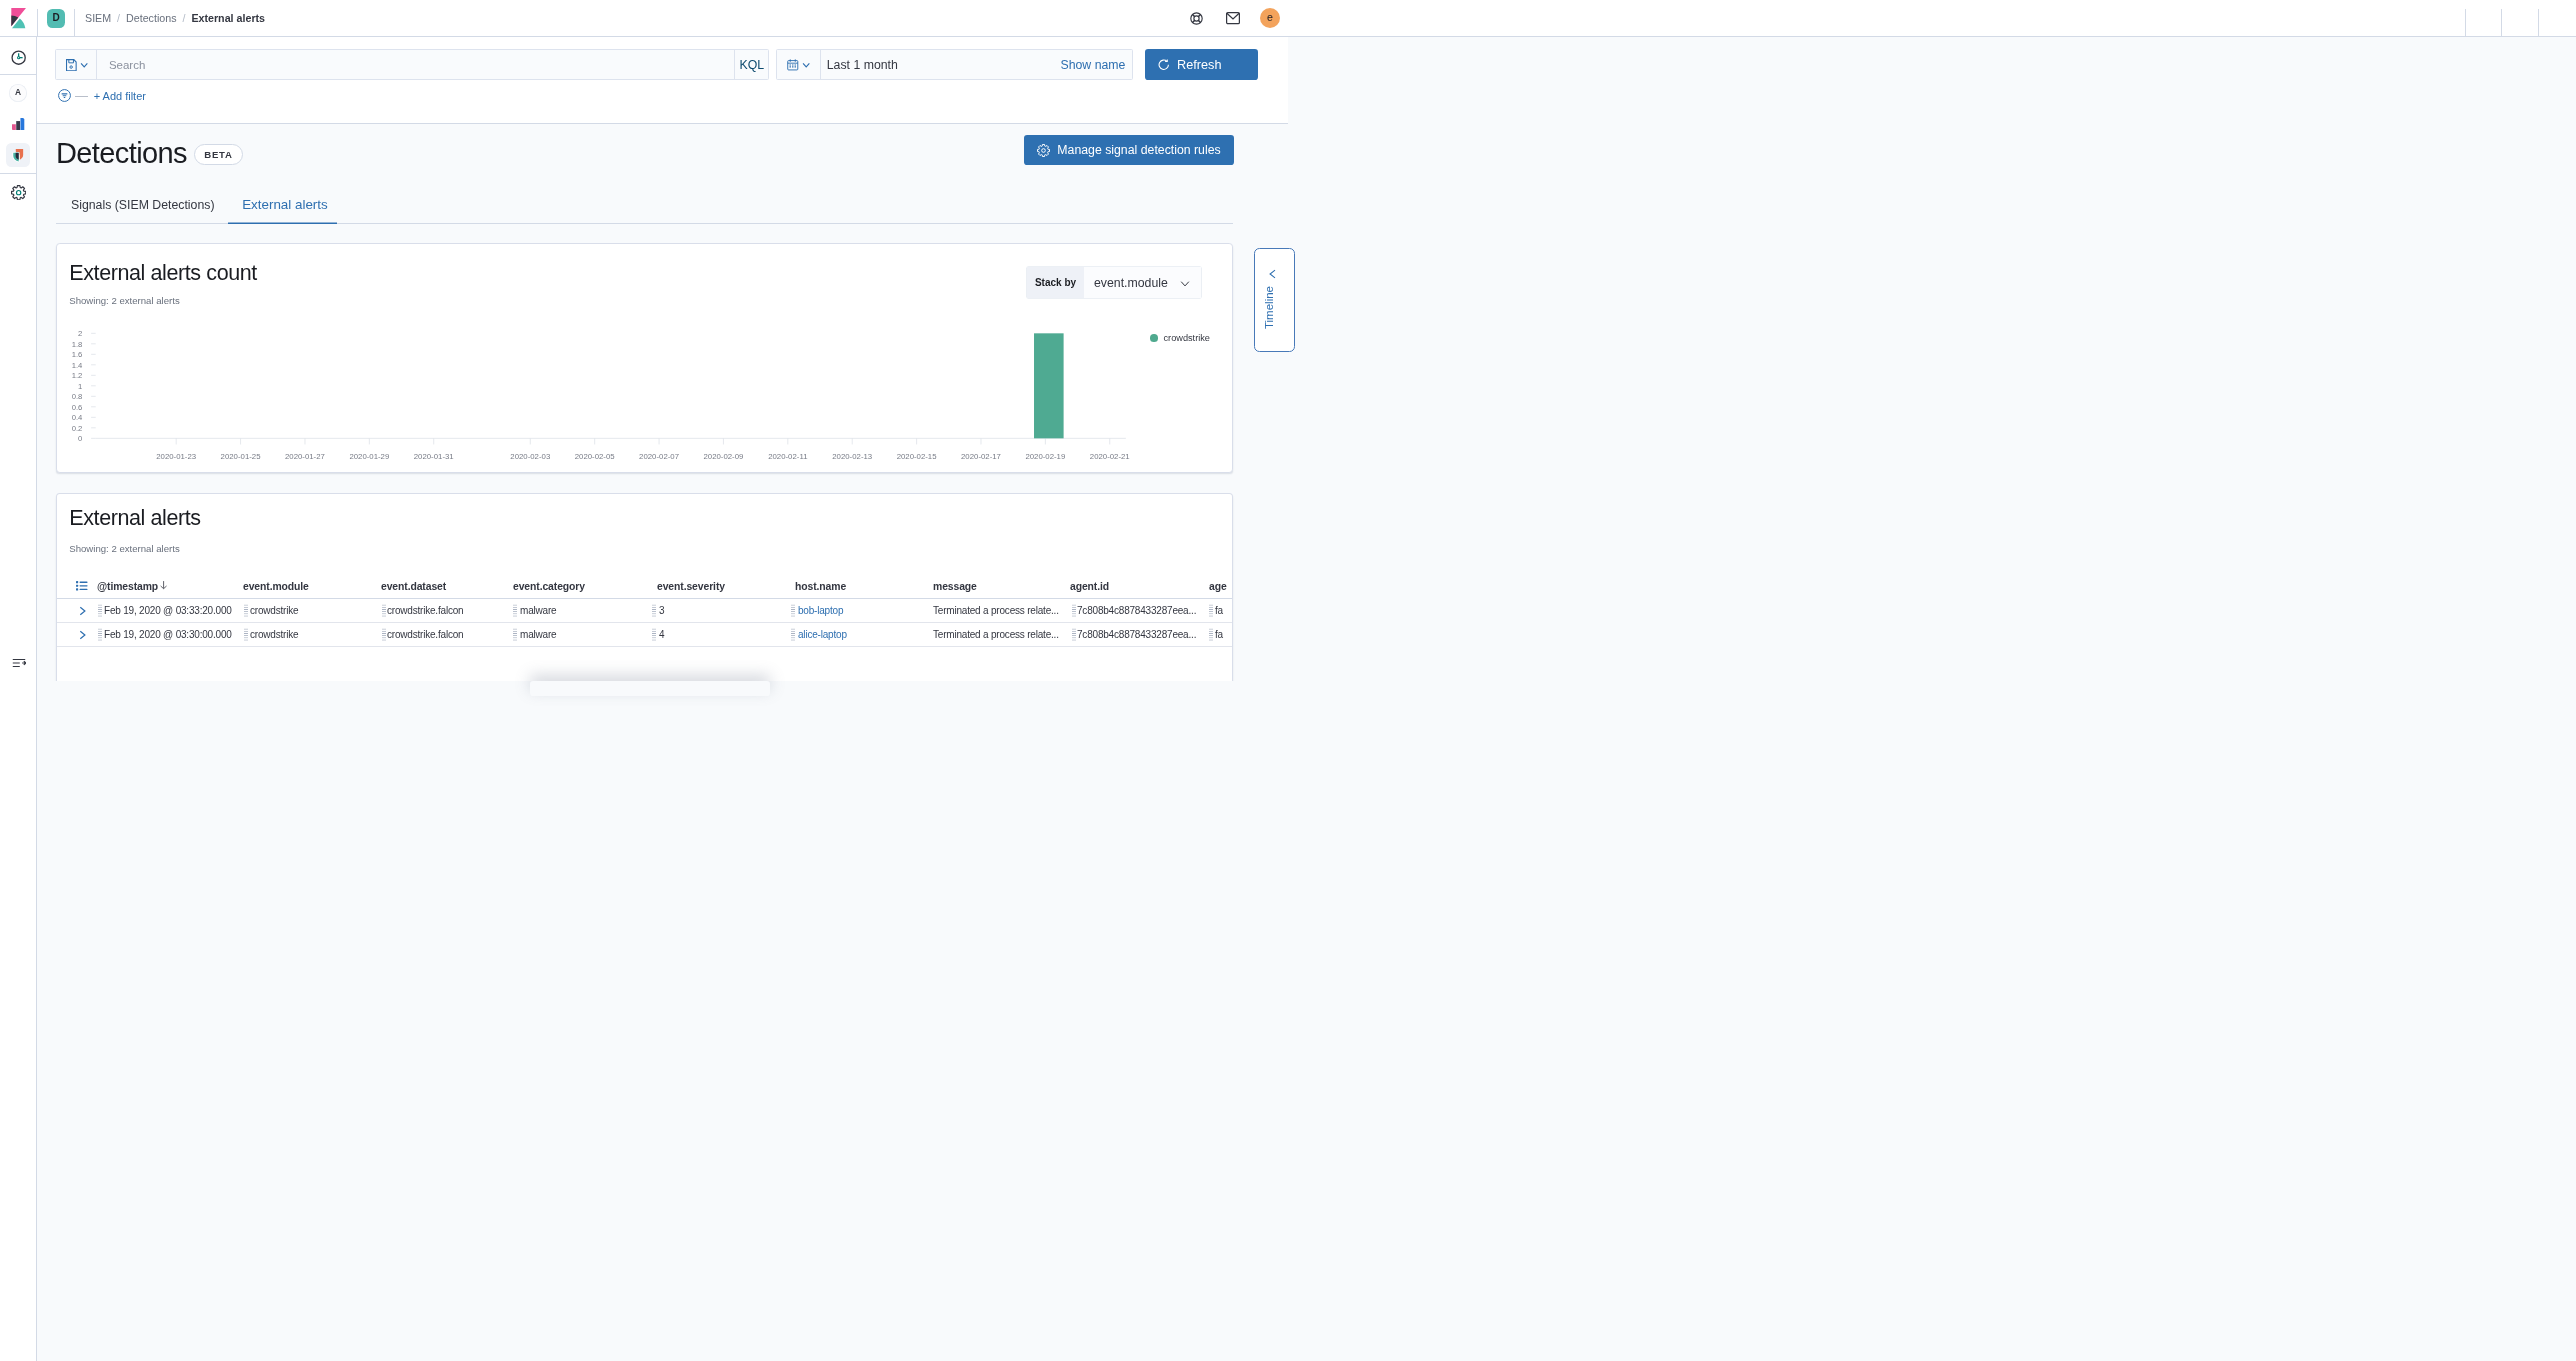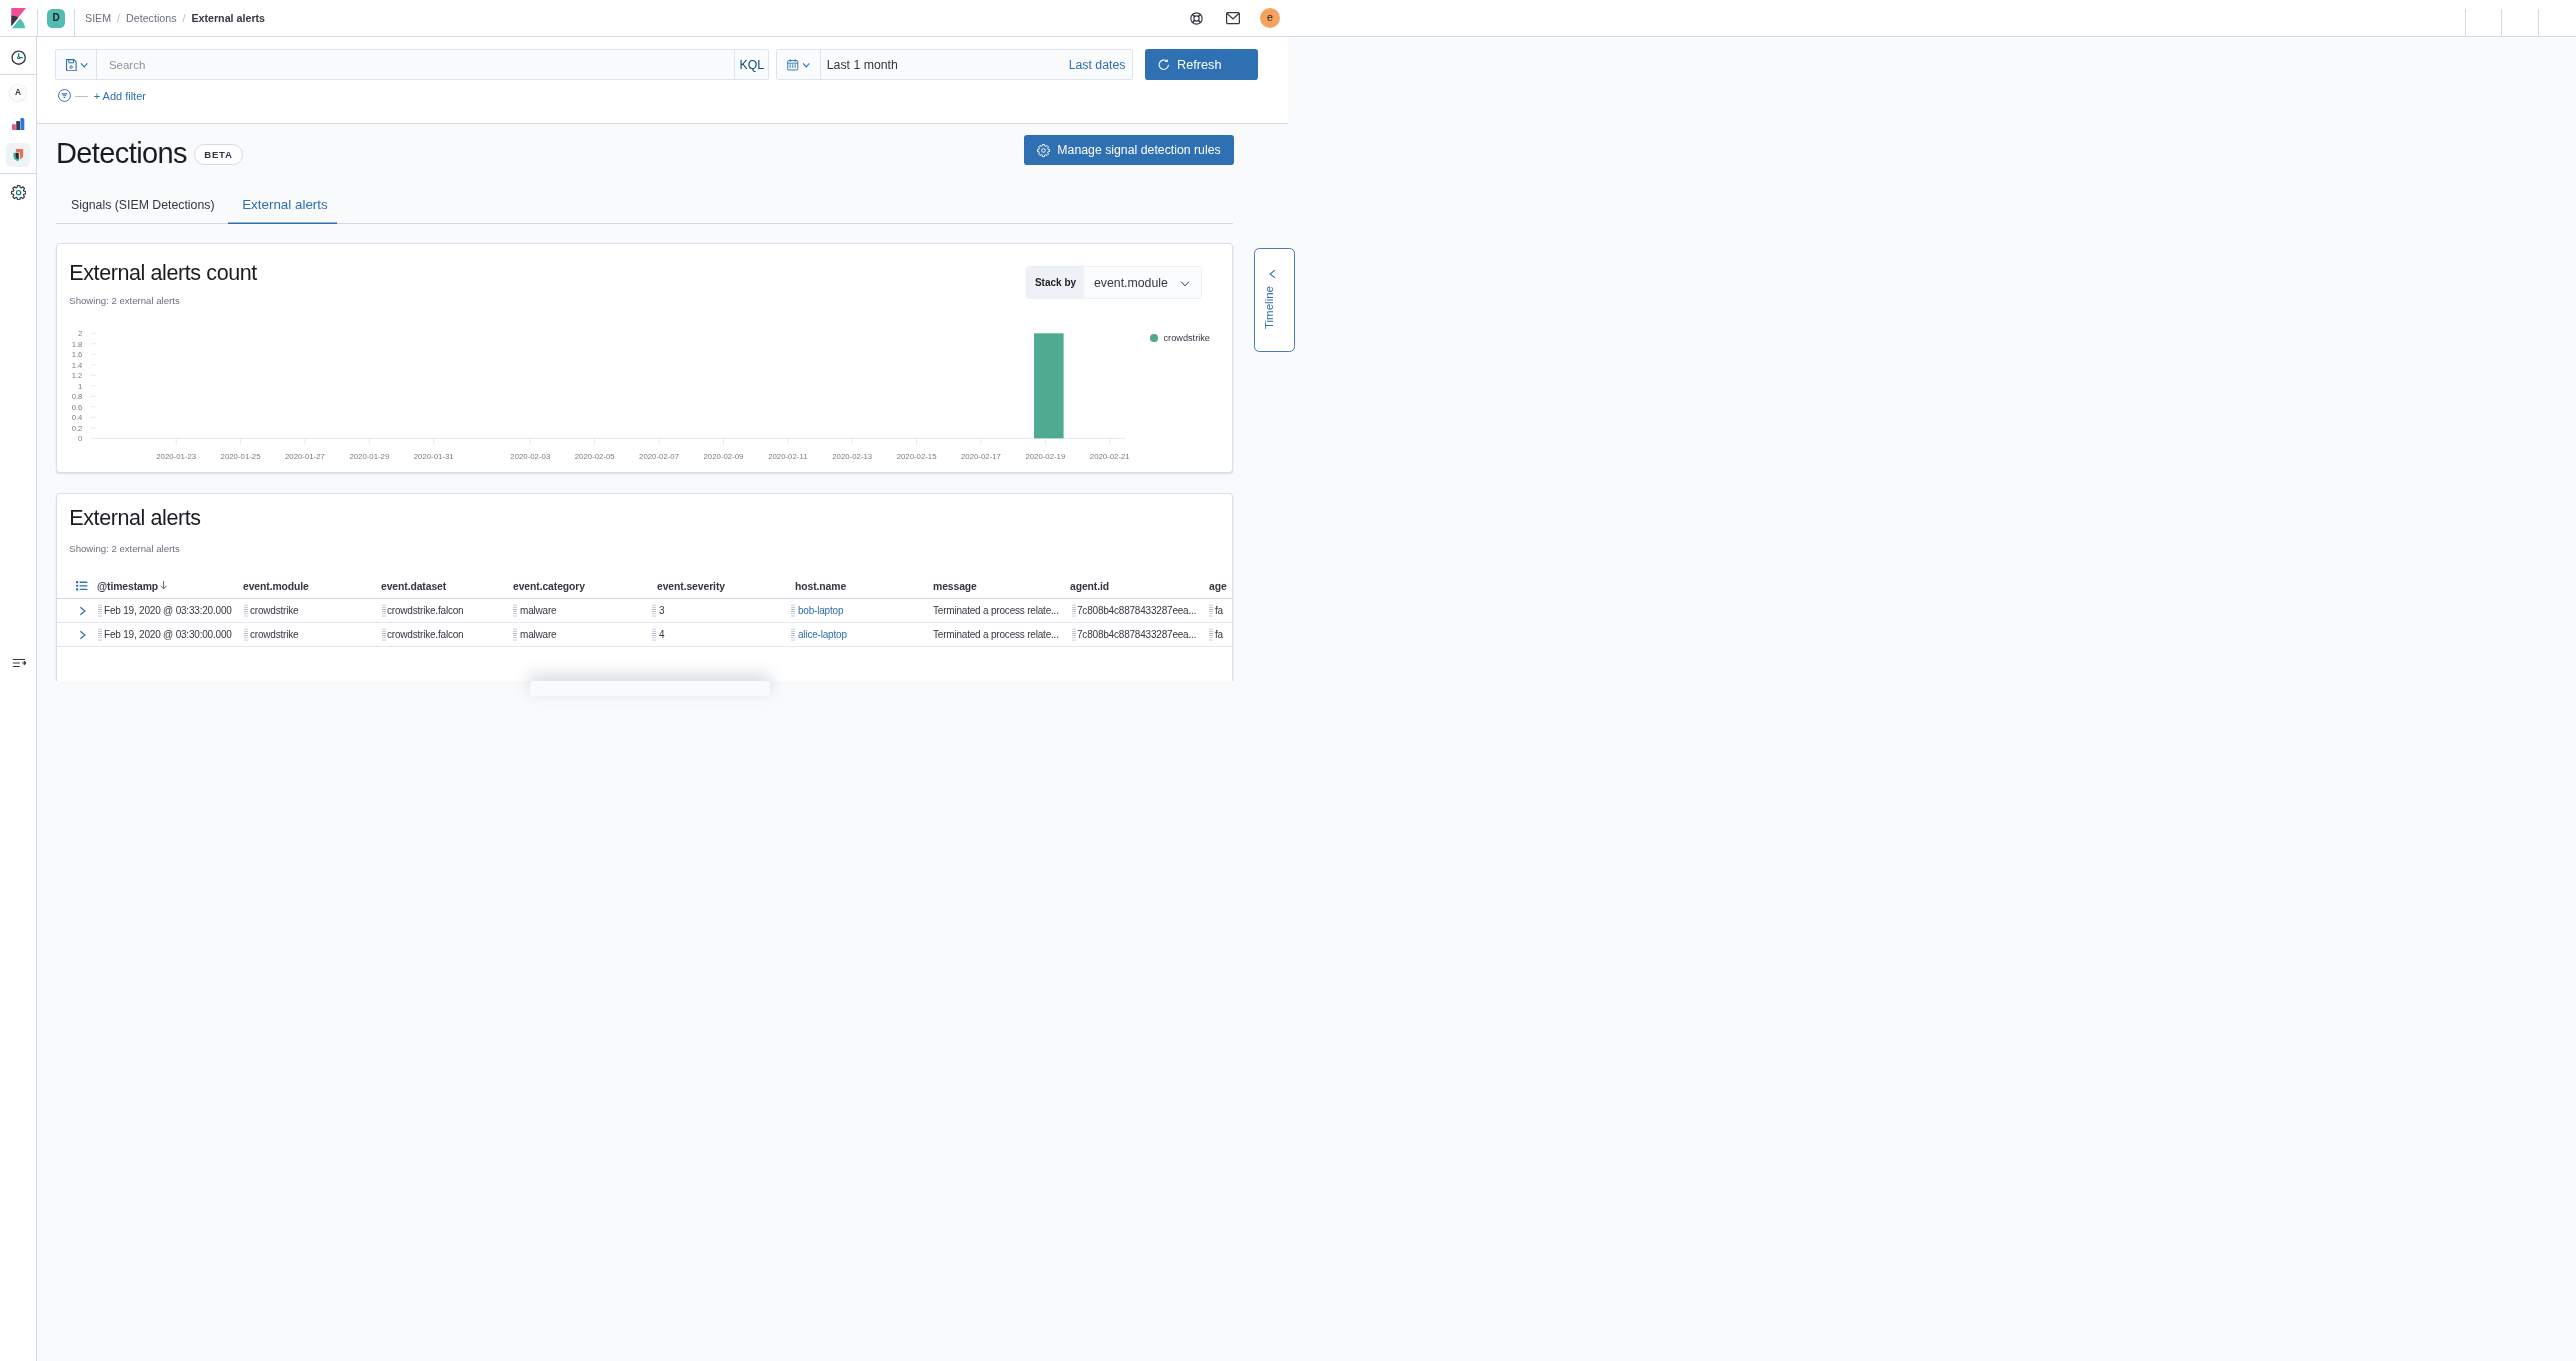--- a/index.html
+++ b/index.html
@@ -120,21 +120,21 @@
           <svg width="11.5" height="11.5" viewBox="0 0 16 16" fill="none" stroke="#2e6fb0" stroke-width="1.3">
             <rect x="1" y="2.2" width="14" height="13" rx="1.2"></rect>
             <path d="M4.5 0.5v3.4M11.5 0.5v3.4M1 5.8h14"></path>
             <path d="M3.5 8.3h2M7 8.3h2M10.5 8.3h2M3.5 11h2M7 11h2M10.5 11h2" stroke-width="1.5"></path>
           </svg>
           <svg width="8.4" height="8.4" viewBox="0 0 12 12" fill="none" stroke="#2e6fb0" stroke-width="1.6">
               <path d="M1.5 3.5 6 8.5l4.5-5"></path>
             </svg>
         </div>
         <div style="flex:1; padding-left:5.4px; font-size:12.3px; color:#343741;">Last 1 month</div>
-        <div style="padding-right:7px; font-size:12.3px; color:#2e6fb0;">Last dates</div>
+        <div style="padding-right:7px; font-size:12.3px; color:#2e6fb0;">Show name</div>
       </div>
       <div style="width:11.5px;"></div>
 
       <div style="width:113px; height:31px; background:#2e70b1; border-radius:3.1px; color:#fff; display:flex; align-items:center; justify-content:flex-start; padding-left:13px; gap:7.7px; font-size:12.7px;">
         <svg width="11.5" height="11.5" viewBox="0 0 16 16" fill="none" stroke="#fff" stroke-width="1.5">
           <path d="M14.5 8a6.5 6.5 0 1 1-2-4.7"></path>
           <path d="M12.9 0.6v3h-3" stroke-width="1.4"></path>
         </svg>
         Refresh
       </div>

